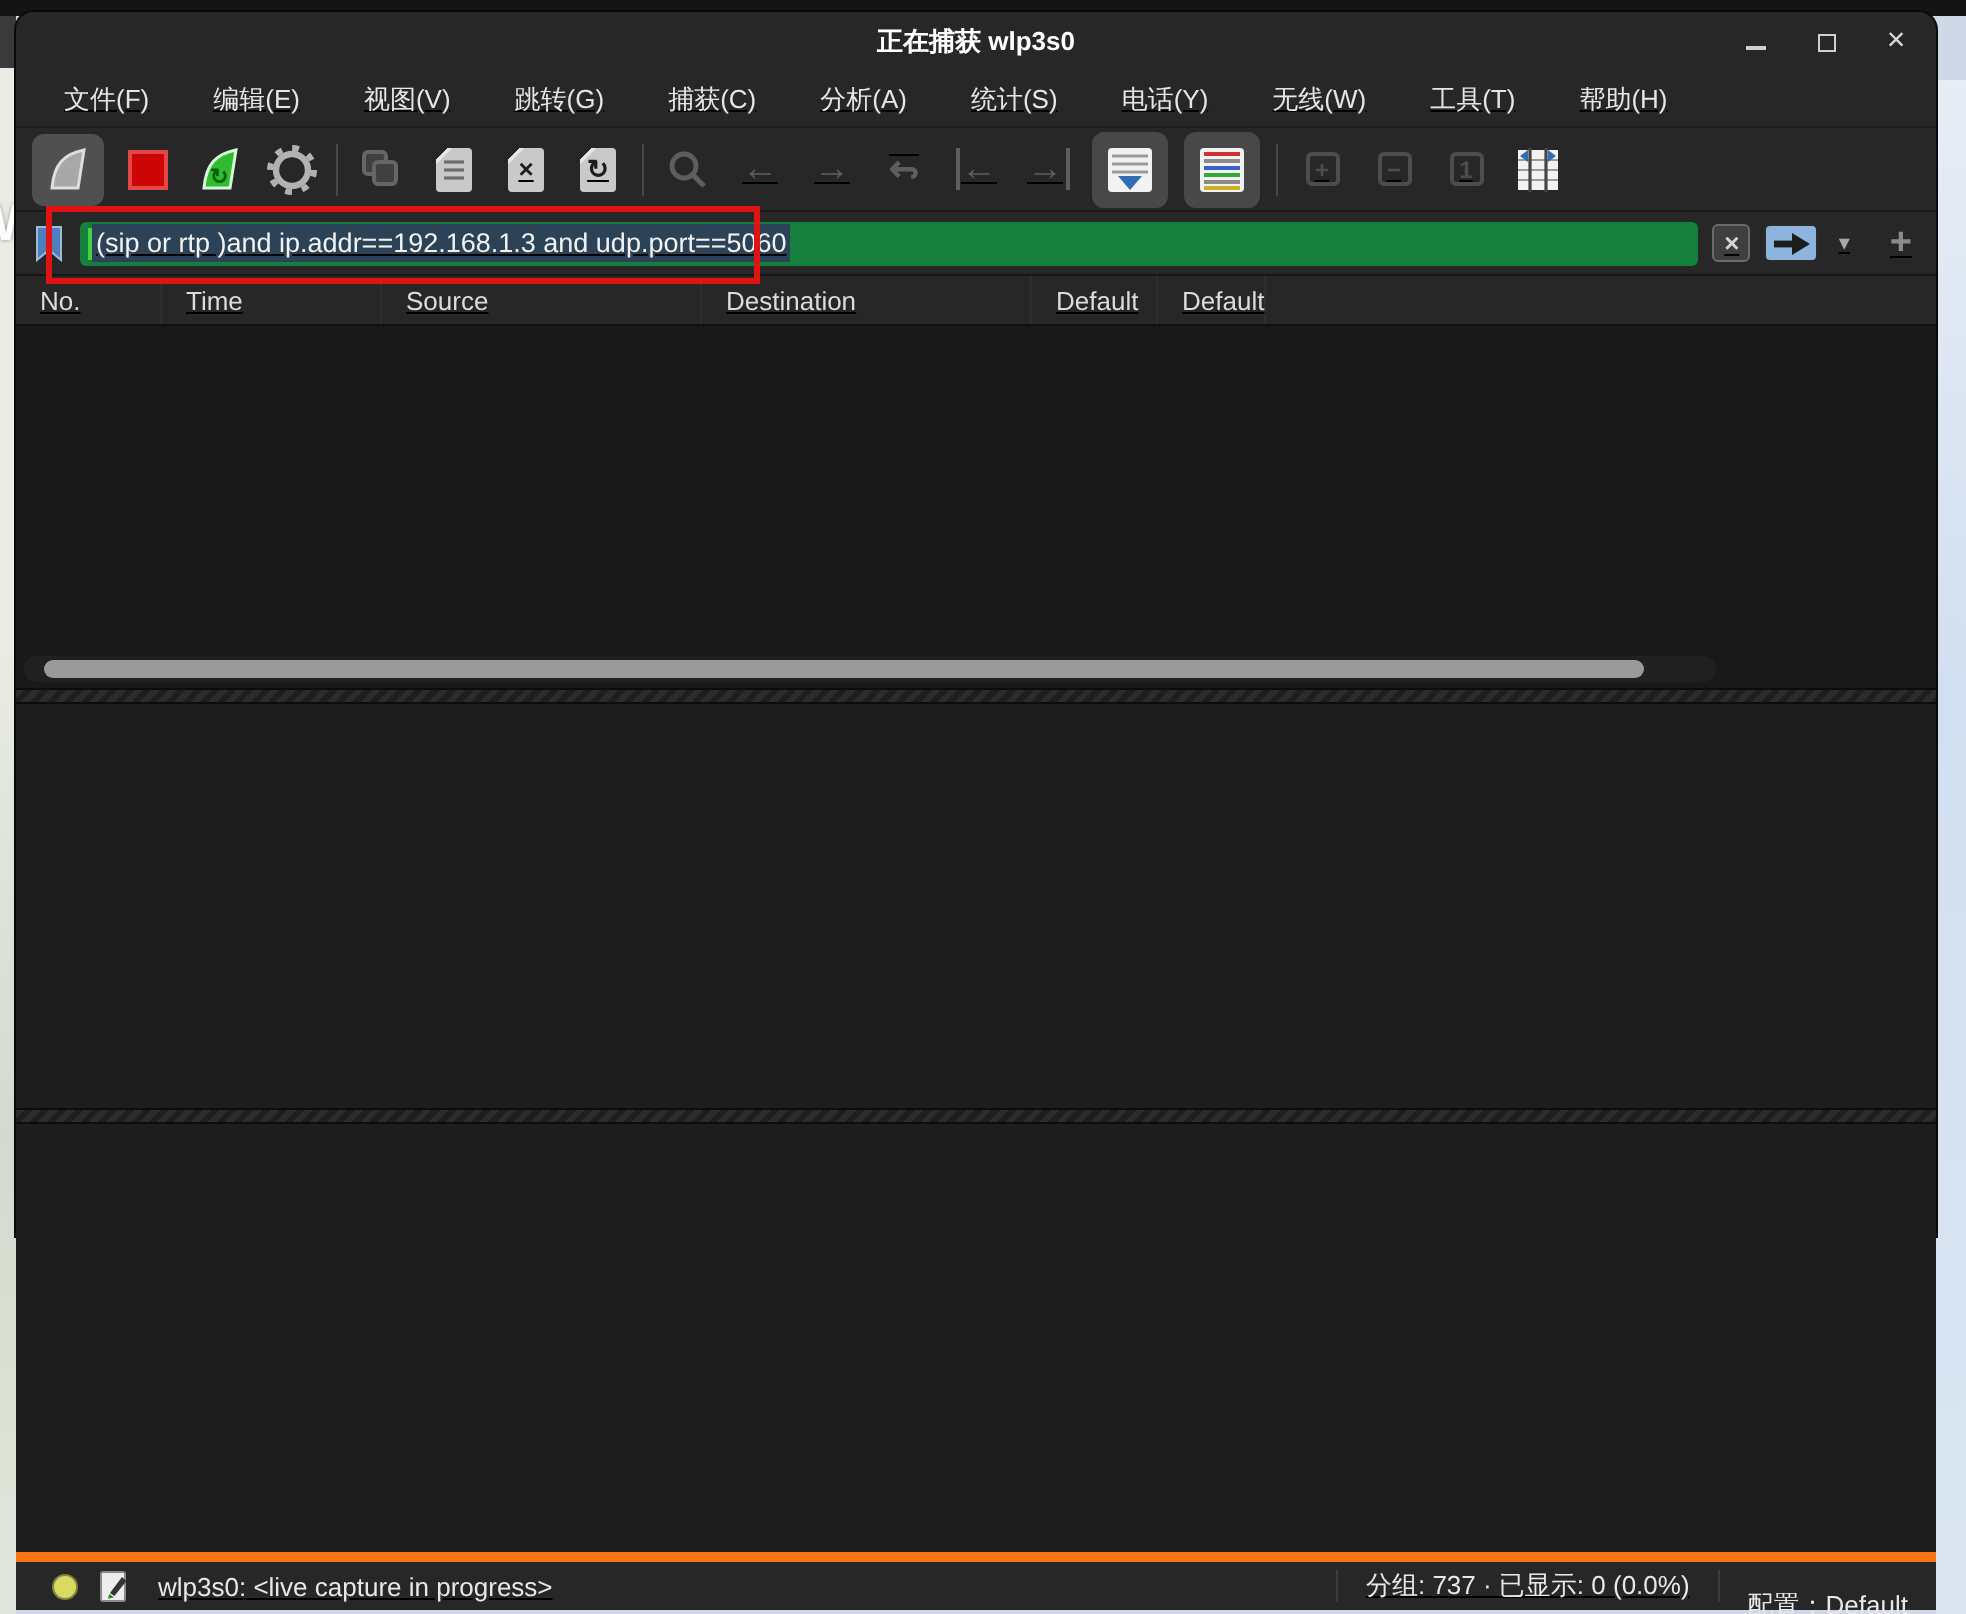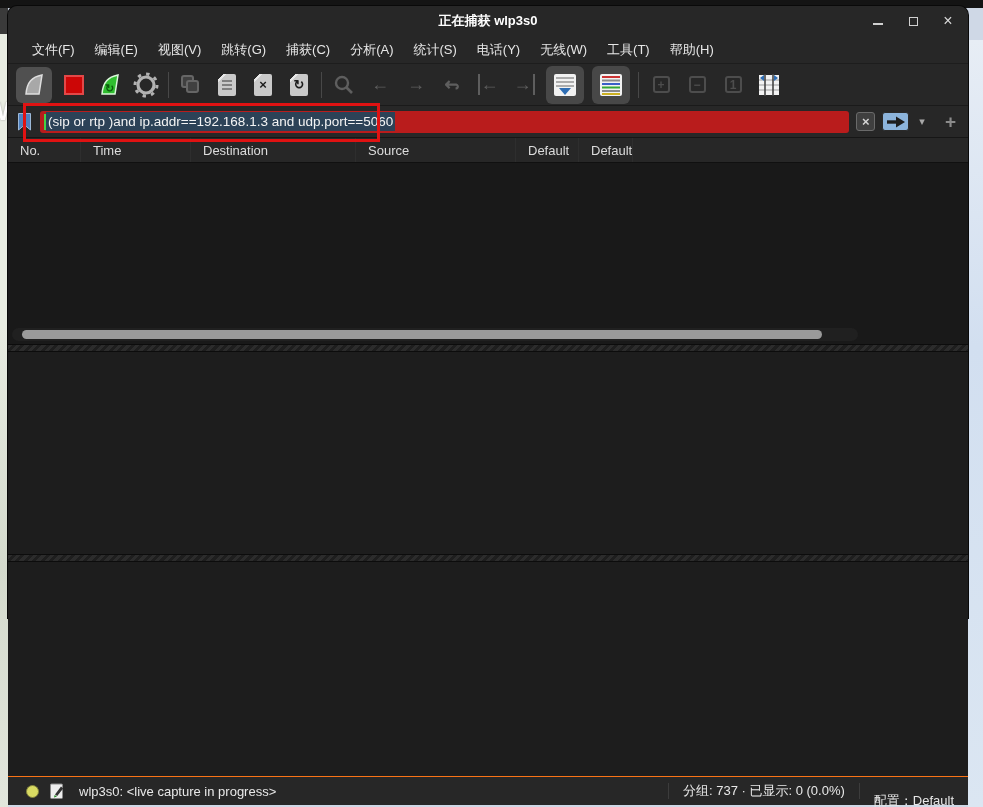--- a/index.html
+++ b/index.html
@@ -8,37 +8,37 @@
            background:linear-gradient(90deg,#dfe5db 0 8px,#cfd8e6 8px); }
   .backdrop-top { position:absolute; left:0; top:0; width:983px; height:8px; background:#141414; }
   .backdrop-left { position:absolute; left:0; top:8px; width:8px; height:799px;
            background:linear-gradient(#3a3a3a 0 26px,#e8ece2 26px 40%,#d4dacd 70%,#e2e6dc); }
   .backdrop-right { position:absolute; right:0; top:40px; width:15px; height:767px;
            background:linear-gradient(#e7edf5,#d2dff0 40%,#dbe6f2); }
   .backdrop-w { position:absolute; left:-4px; top:88px; color:#fdfdfd; font-weight:bold; font-size:26px; text-shadow:0 0 2px #999; }
 
   .window { position:absolute; left:8px; top:6px; width:960px; height:612px;
             background:#1c1c1c; border-radius:9px 9px 0 0;
-            box-shadow:0 0 0 1px #090909; display:flex; flex-direction:column; }
+            box-shadow:0 0 0 1px #090909; display:flex; flex-direction:column;text-decoration:underline; }
 
   
   .titlebar { height:30px; flex:0 0 30px; background:#272727; border-radius:9px 9px 0 0;
               position:relative; display:flex; align-items:center; }
   .title { position:absolute; left:0; right:0; text-align:center; color:#fff;
            font-size:13px; font-weight:bold; }
   .win-controls { position:absolute; right:12px; top:0; height:30px; display:flex; align-items:center; gap:19px; }
   .wc { width:16px; height:16px; display:flex; align-items:center; justify-content:center;
         color:#d8d8d8; cursor:default; }
   .wc-min { width:10px; height:2px; background:#d0d0d0; margin-top:6px; }
   .wc-max { width:9px; height:9px; border:1.5px solid #d0d0d0; }
   .wc-close { font-size:16px; line-height:1; }
 
   
   .menubar { height:28px; flex:0 0 28px; background:#272727; display:flex; align-items:center;
-             padding:0 14px; gap:0; border-bottom:1px solid #1d1d1d; }
+             padding:0 14px; gap:12px; border-bottom:1px solid #1d1d1d; }
   .menu-item { color:#e6e6e6; font-size:13px; padding:3px 10px; border-radius:4px; white-space:nowrap; }
 
   
   .toolbar { height:42px; flex:0 0 42px; background:#272727; display:flex; align-items:center;
              padding:0 8px; gap:8px; border-bottom:1px solid #1a1a1a; }
   .tbtn { width:28px; height:28px; display:flex; align-items:center; justify-content:center;
           border-radius:6px; flex:0 0 auto; }
   .tbtn.activebg { background:#505050; width:36px; height:36px; }
   .tbtn.toggled { background:#484848; width:38px; height:38px; }
   .tsep { width:1px; height:26px; background:#484848; flex:0 0 1px; }
@@ -87,21 +87,21 @@
   .hscroll-track { position:absolute; left:4px; right:110px; bottom:3px; height:13px;
                    background:#202020; border-radius:7px; display:flex; align-items:center; }
   .hscroll-thumb { margin-left:10px; width:800px; height:9px; background:#9a9a9a; border-radius:5px; }
   .splitter { height:8px; flex:0 0 8px; border-top:1px solid #0c0c0c; border-bottom:1px solid #0c0c0c;
               background:repeating-linear-gradient(135deg,#2c2c2c 0 3px,#1e1e1e 3px 6px); }
   .pane { background:#1d1d1d; }
   .pane-details { height:202px; flex:0 0 202px; }
   .pane-bytes { height:214px; flex:0 0 214px; }
 
   
-  .statusbar { height:29px; flex:0 0 29px; background:#272727; border-top:1px solid #f97316;
+  .statusbar { height:29px; flex:0 0 29px; background:#272727; border-top:5px solid #f97316;
                display:flex; align-items:center; padding:0 12px; color:#e8e8e8; font-size:13px; }
   .expert-dot { width:13px; height:13px; border-radius:50%; background:#d8da62;
                 border:1px solid #84843e; margin:0 10px 0 6px; flex:0 0 13px; }
   .status-left-text { margin-left:14px; flex:1; white-space:nowrap; }
   .sep-v { width:1px; height:16px; background:#3c3c3c; margin:0 14px; flex:0 0 1px; }
   .profile-area { margin-right:2px; white-space:nowrap;margin-top:20px; }
   .pkts-area { white-space:nowrap; }
 
   
   .annotation-box { position:absolute; left:23px; top:103px; width:357px; height:39px;
@@ -268,42 +268,42 @@
           <polygon points="7,2 3,5 7,8" fill="#2e6db4"></polygon>
           <polygon points="17,2 21,5 17,8" fill="#2e6db4"></polygon>
         </svg>
       </div>
     </div>
 
     <div class="filterbar">
       <svg width="17" height="20" viewBox="0 0 17 20">
         <path d="M2.5 1.5 h12 v16.5 l-6 -5 l-6 5 z" fill="#4d7fbe" stroke="#9db9d8" stroke-width="1"></path>
       </svg>
-      <div class="filter-input" style="background:#b91c1c;">
+      <div class="filter-input" style="background:#15803d;">
         <span class="filter-caret"></span>
         <span class="filter-text" style="background:#2c4257;">(sip or rtp )and ip.addr==192.168.1.3 and udp.port==5060</span>
       </div>
       <div class="small-btn">
         <span>×</span>
       </div>
       <div class="apply-btn" style="background:#8cb4dc;">
         <svg width="20" height="12" viewBox="0 0 20 12">
           <line x1="1" y1="6" x2="11" y2="6" stroke="#1d1d1d" stroke-width="3.4"></line>
           <polygon points="10,0.5 19,6 10,11.5" fill="#1d1d1d"></polygon>
         </svg>
       </div>
       <span class="caret-down">▾</span>
       <span class="add-btn">+</span>
     </div>
 
     <div class="pkt-header">
       <div class="col col-no">No.</div>
       <div class="col col-time">Time</div>
+      <div class="col col-src">Source</div>
       <div class="col col-dst">Destination</div>
-      <div class="col col-src">Source</div>
       <div class="col col-proto">Default</div>
       <div class="col col-len">Default</div>
     </div>
 
     <div class="pkt-list">
       <div class="hscroll-track">
         <div class="hscroll-thumb"></div>
       </div>
     </div>
 

